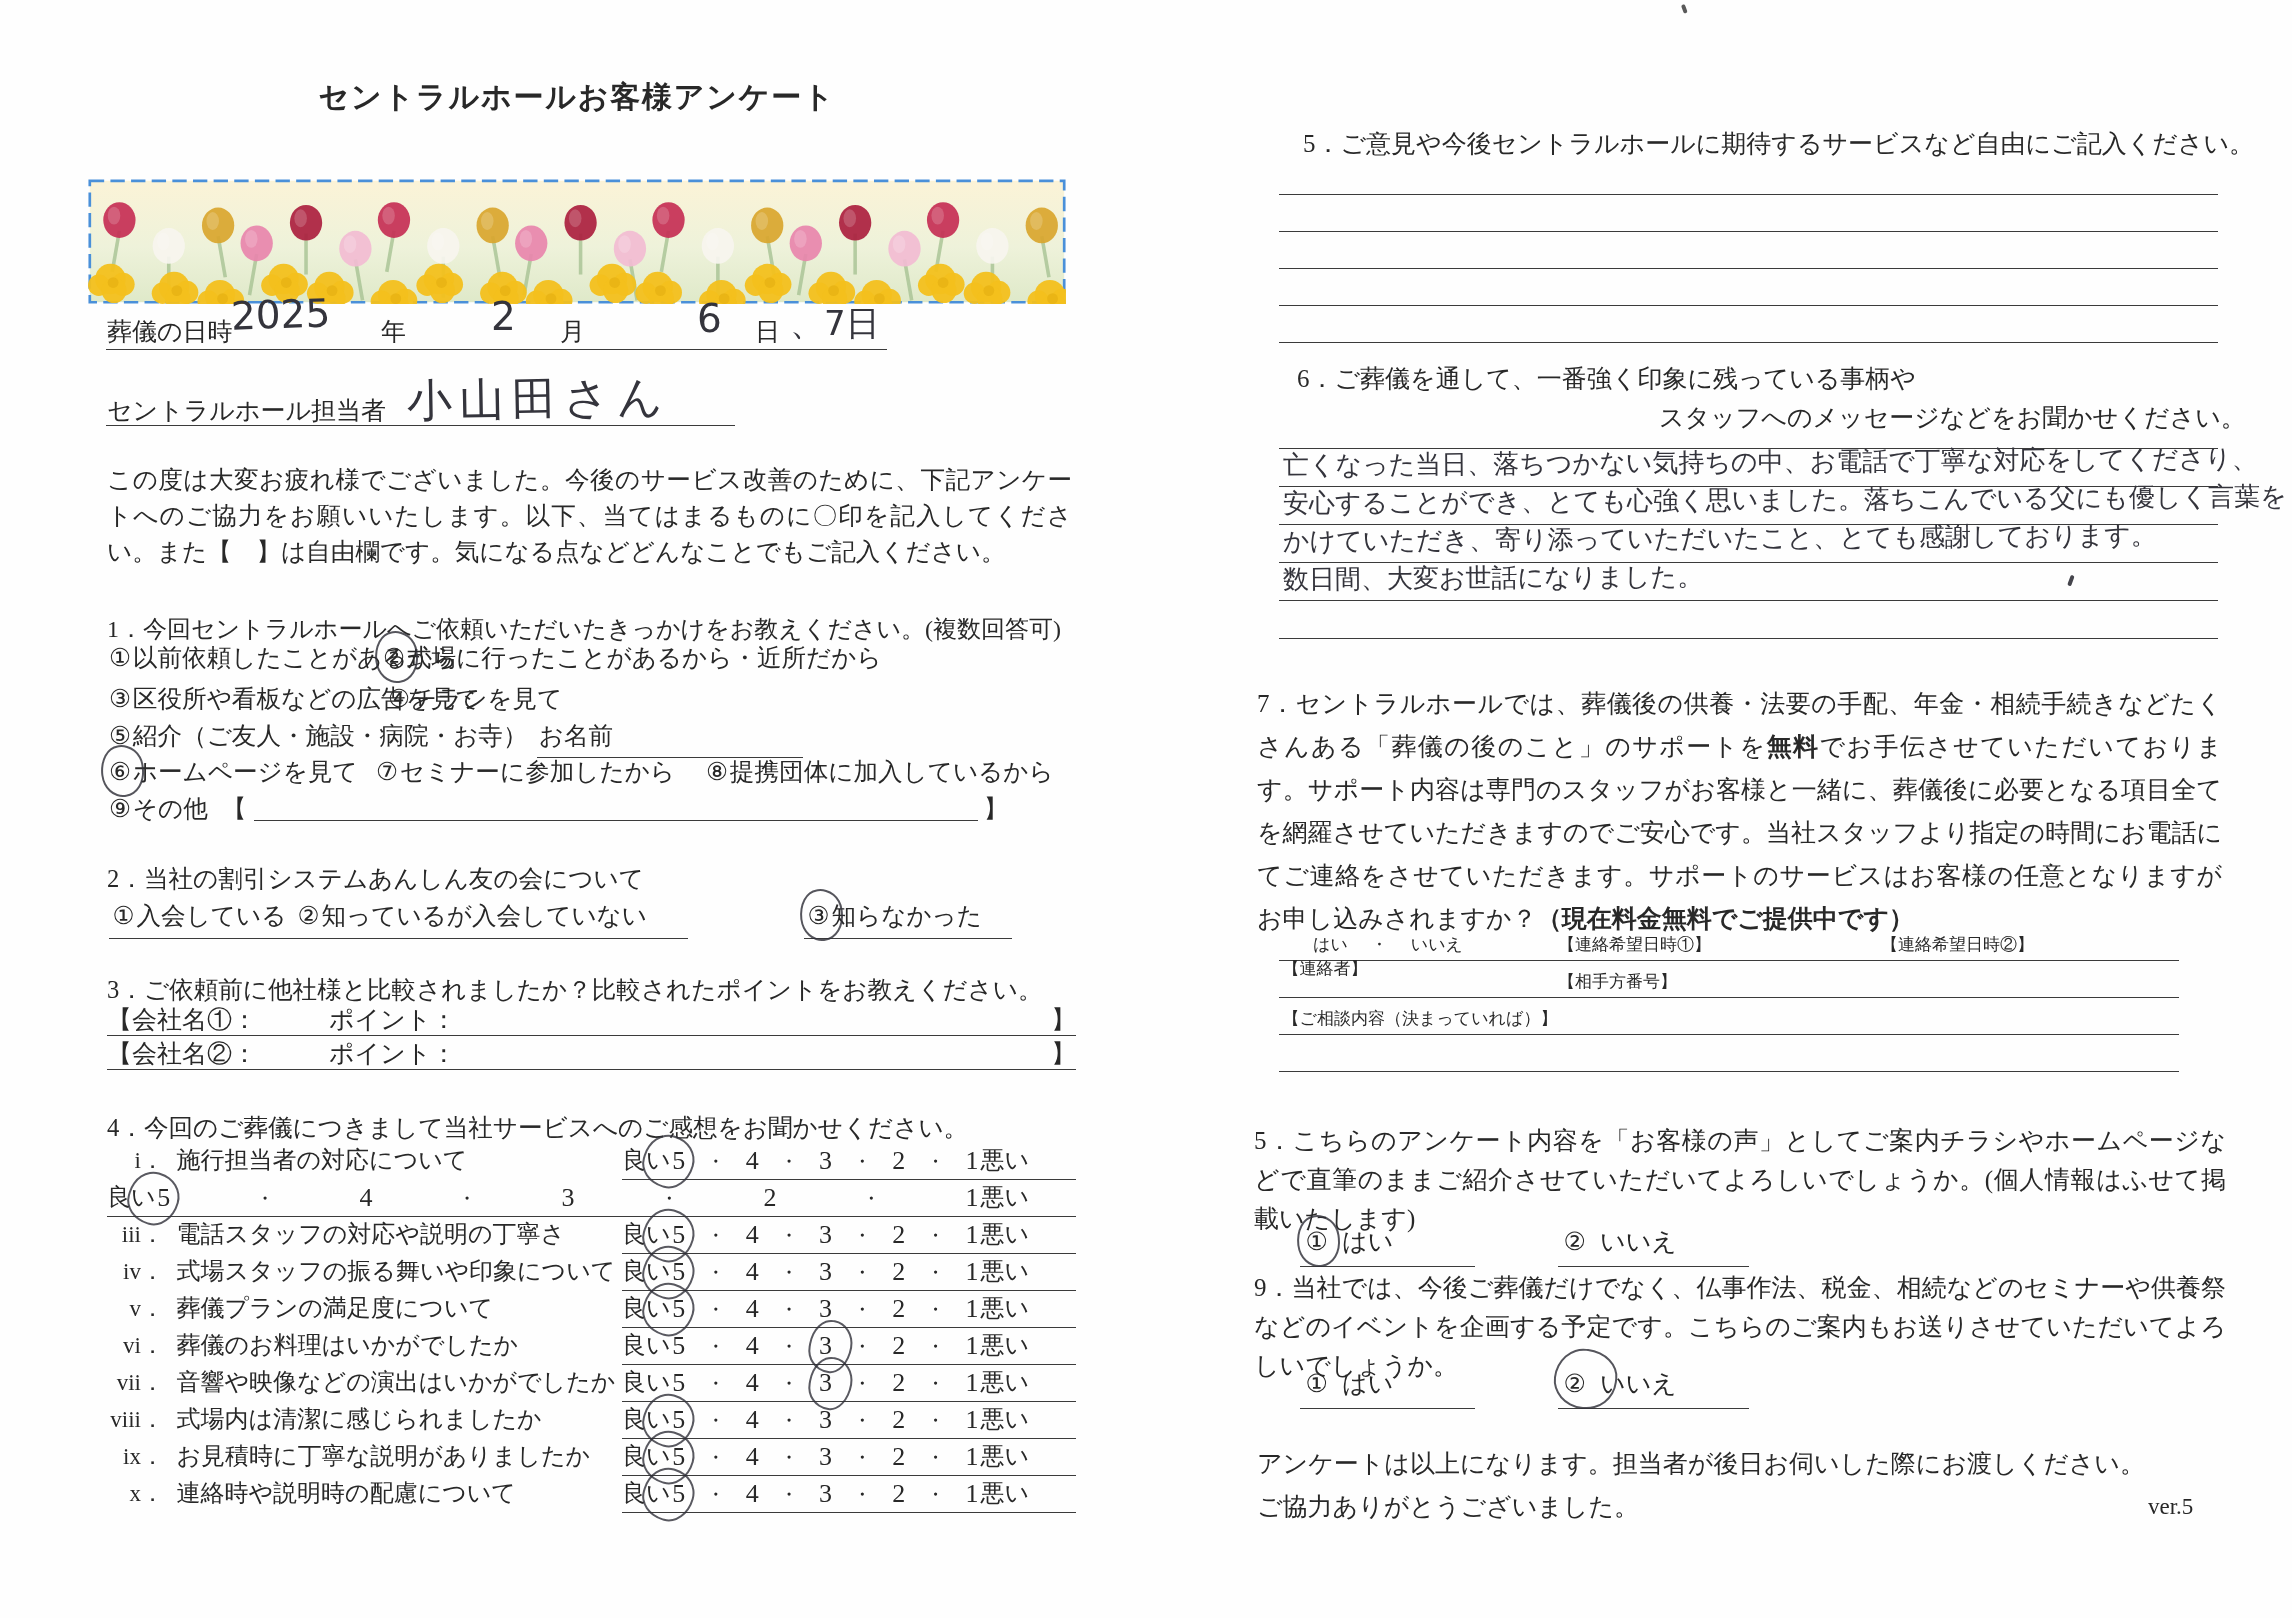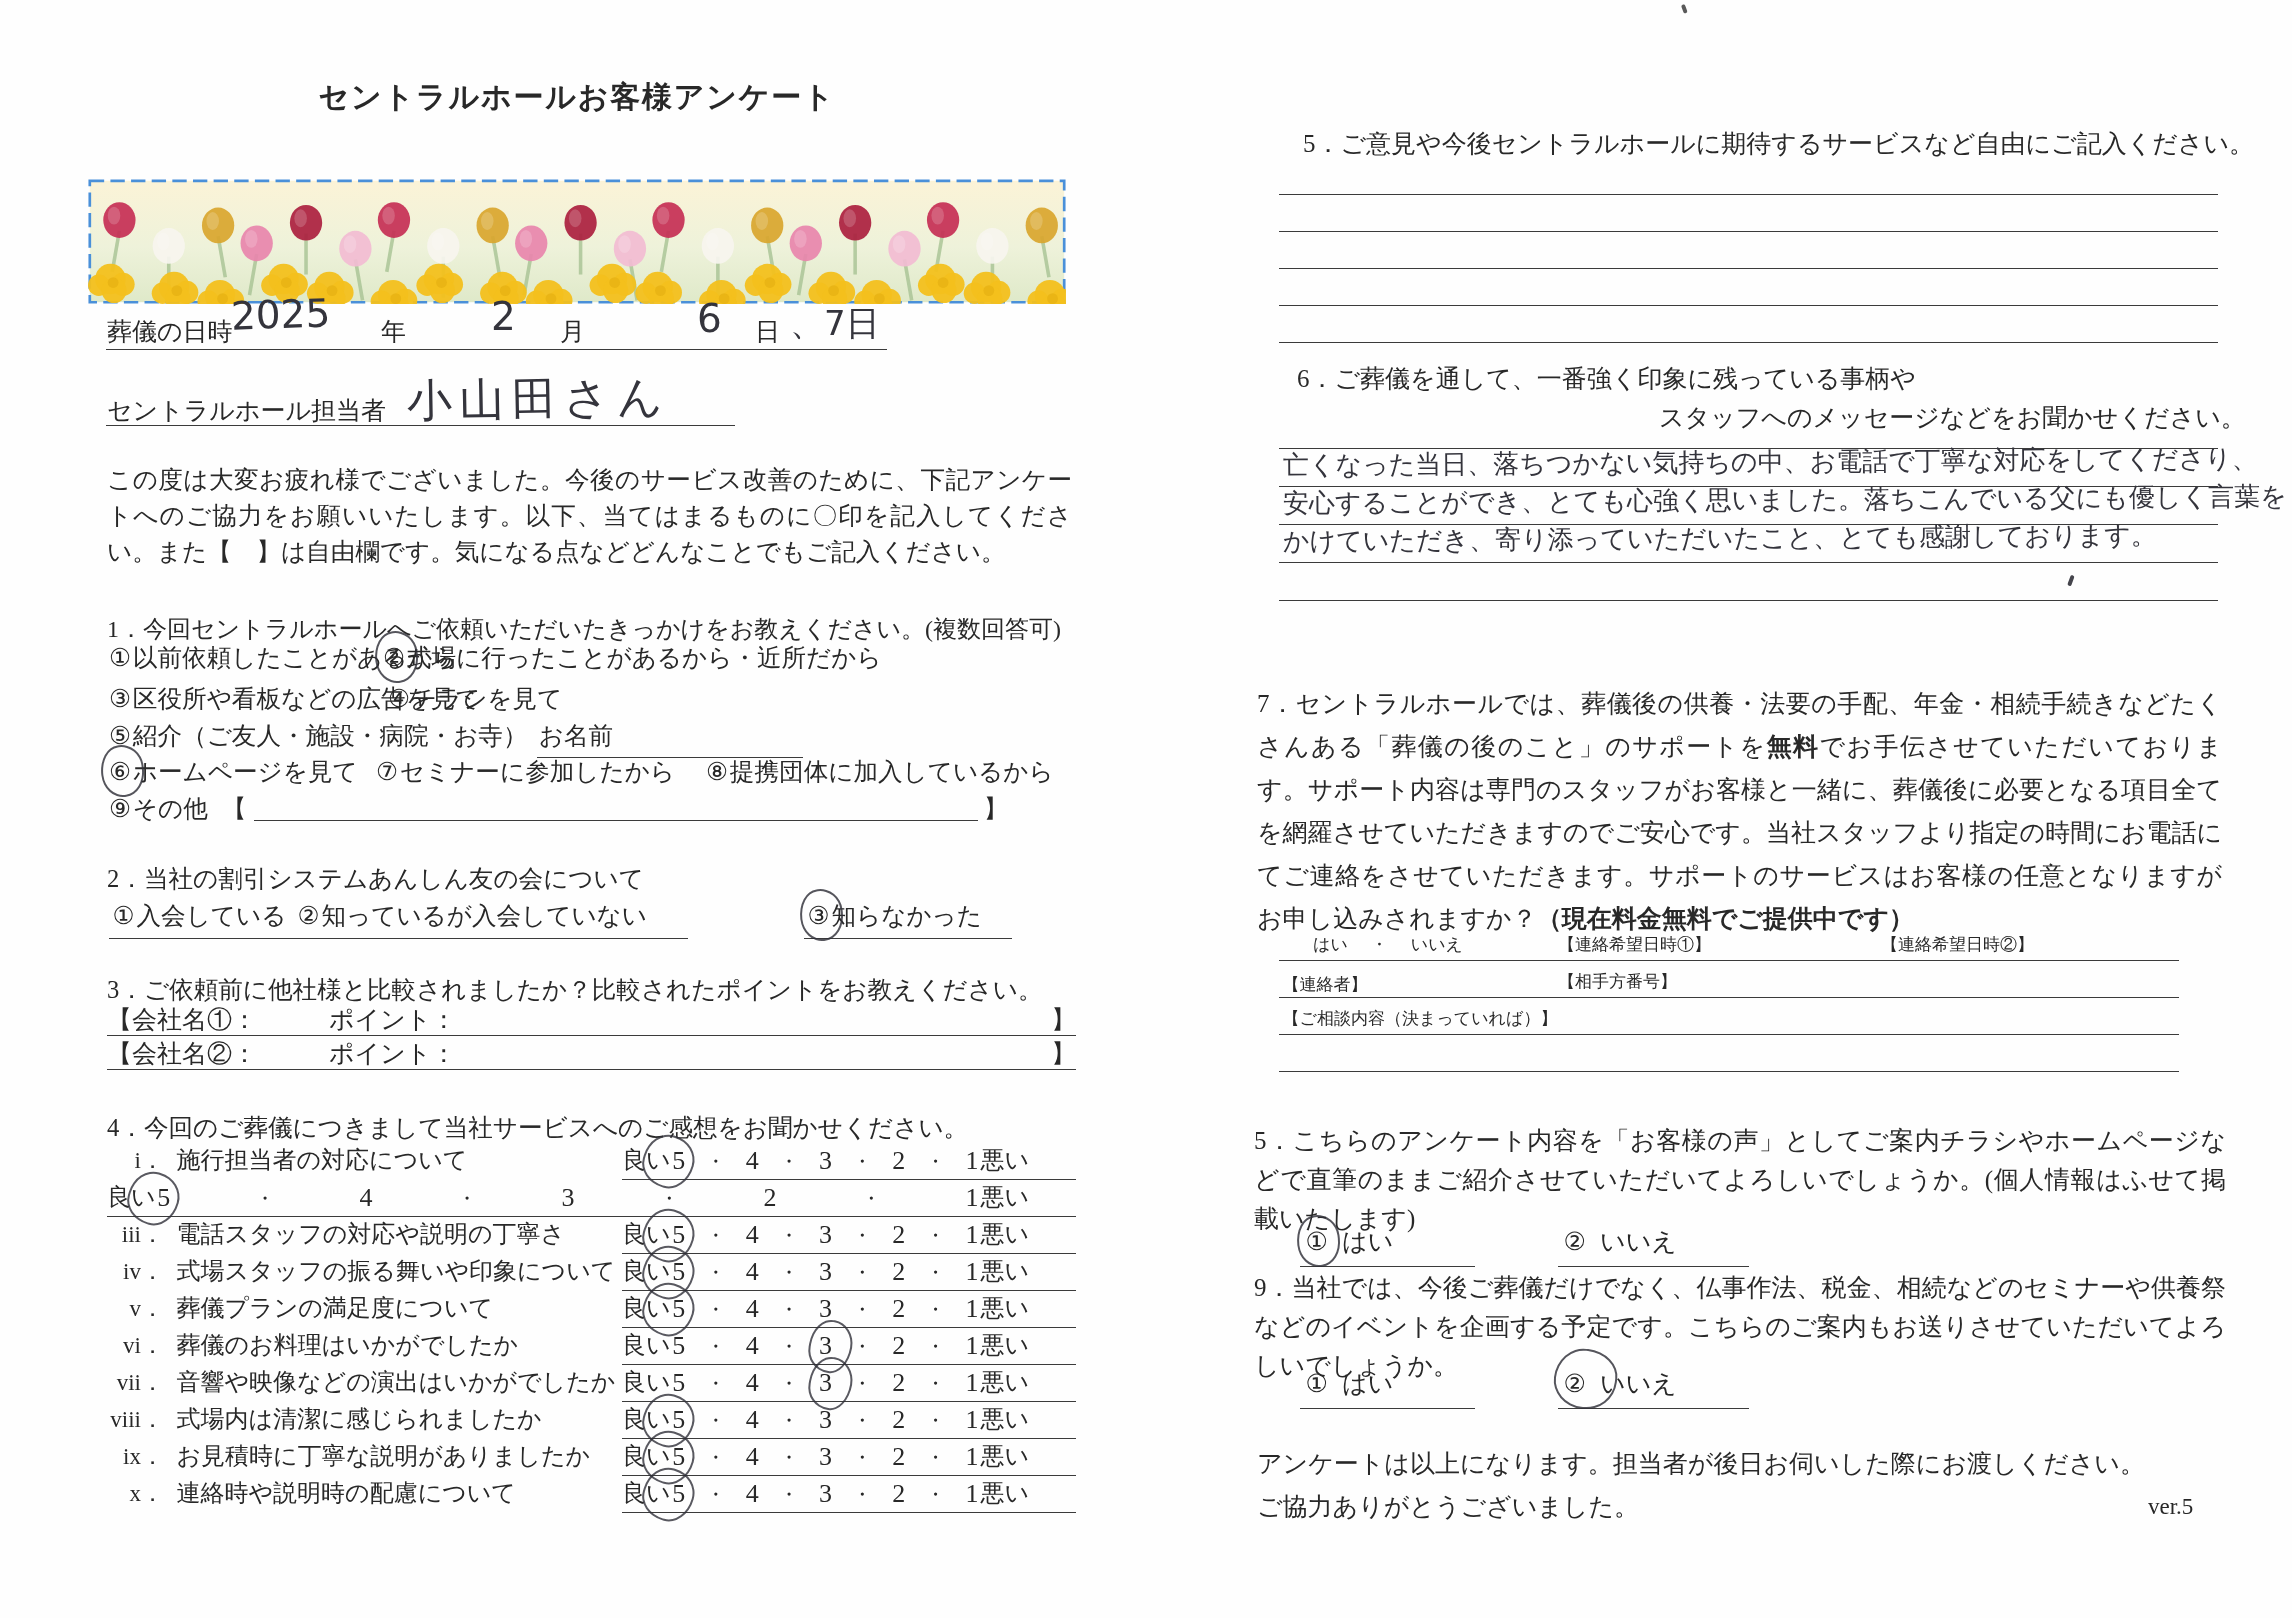--- a/index.html
+++ b/index.html
@@ -86,21 +86,21 @@
           transform:rotate(-0.4deg);transform-origin:left bottom;}
 
   .q7p{left:1257px;top:682px;width:965px;font-size:25px;line-height:43px;text-align:justify;}
   .q7p b{font-weight:bold;}
   #q7-fields{position:absolute;left:1279px;top:924px;width:900px;}
   .q7row{position:relative;height:36px;border-bottom:1.8px solid #3b3b3b;font-size:17px;}
   .q7yes{position:absolute;left:34px;bottom:4.5px;}
   .q7sep{margin:0 23px;}
   .q7f1{position:absolute;left:279px;bottom:4.5px;}
   .q7f2{position:absolute;left:602px;bottom:4.5px;}
-  .q7f3{position:absolute;left:3.6px;bottom:1px;}
+  .q7f3{position:absolute;left:3.6px;bottom:17px;}
   .q7f4{position:absolute;left:279px;bottom:4.5px;}
   .q7f5{position:absolute;left:3.6px;bottom:4.5px;}
 
   .q8p{left:1254px;top:1121px;width:972px;font-size:25px;line-height:39px;text-align:justify;}
   .ansopt{position:absolute;border-bottom:1.8px solid #3b3b3b;font-size:25px;
           padding:0 30px 8px 5.4px;white-space:nowrap;}
   .ansopt .mk{margin-right:14.3px;}
   .q8o1{left:1300px;top:1225px;padding-right:82px;}
   .q8o2{left:1558px;top:1225px;padding-right:72px;}
   .q9p{left:1254px;top:1268px;width:972px;font-size:25px;line-height:39px;text-align:justify;}
@@ -640,20 +640,23 @@
   <div id="q6-lines">
       <div class="q6row">
         <span class="hand q6hand">亡くなった当日、落ちつかない気持ちの中、お電話で丁寧な対応をしてくださり、</span>
       </div>
       <div class="q6row">
         <span class="hand q6hand">安心することができ、とても心強く思いました。落ちこんでいる父にも優しく言葉を</span>
       </div>
       <div class="q6row">
         <span class="hand q6hand">かけていただき、寄り添っていただいたこと、とても感謝しております。</span>
       </div>
+      <div class="q6row">
+        <span class="hand q6hand">数日間、大変お世話になりました。</span>
+      </div>
       <div class="q6row"></div>
     </div>
 
   <div class="abs q7p">
     <span>7．セントラルホールでは、葬儀後の供養・法要の手配、年金・相続手続きなどたくさんある「葬儀の後のこと」のサポートを</span><b>無料</b><span>でお手伝させていただいております。サポート内容は専門のスタッフがお客様と一緒に、葬儀後に必要となる項目全てを網羅させていただきますのでご安心です。当社スタッフより指定の時間にお電話にてご連絡をさせていただきます。サポートのサービスはお客様の任意となりますがお申し込みされますか？</span><b>（現在料金無料でご提供中です）</b>
   </div>
   <div id="q7-fields">
     <div class="q7row">
       <span class="q7yes"><span>はい</span><span class="q7sep">・</span><span>いいえ</span></span>
       <span class="q7f1">【連絡希望日時①】</span>

